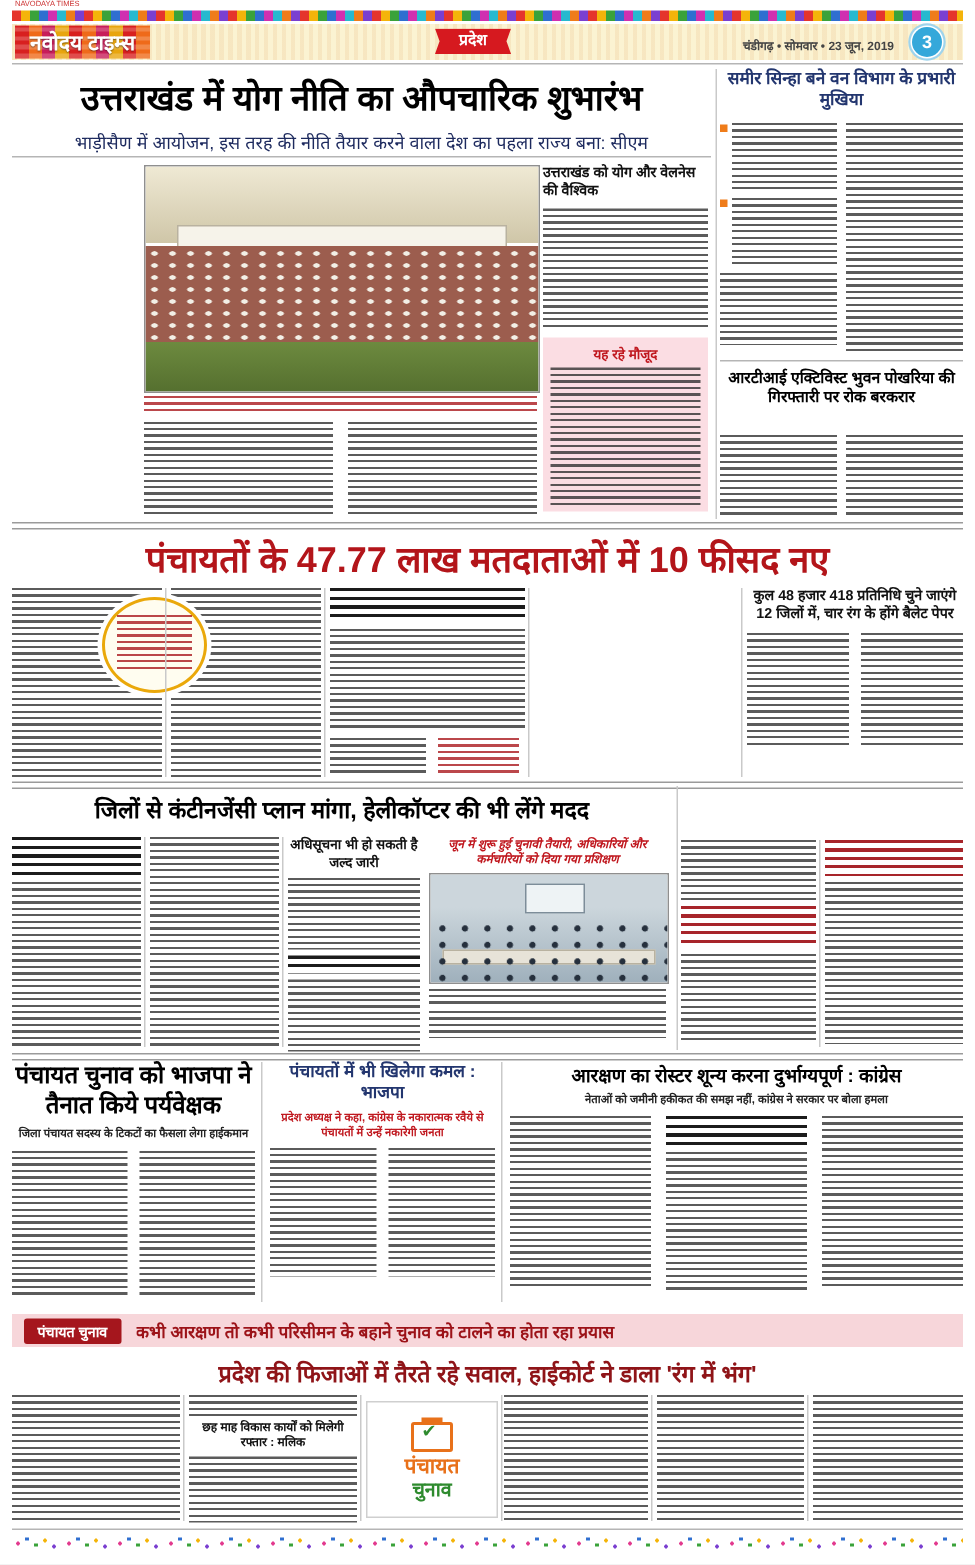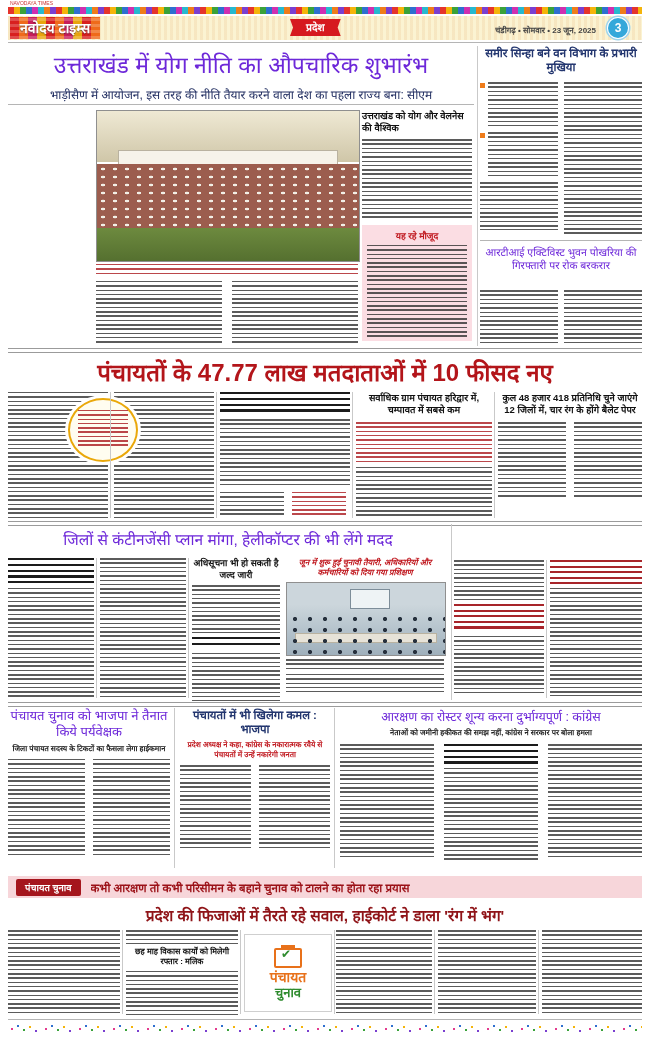--- a/index.html
+++ b/index.html
@@ -30,21 +30,21 @@
   .mastbar{background:#fbf3d2;background-image:repeating-linear-gradient(90deg,rgba(210,120,40,.10) 0 3px,transparent 3px 6px);}
   .logo{background:
       repeating-linear-gradient(0deg,rgba(255,255,255,.20) 0 3px,rgba(0,0,0,0) 3px 6px),
       repeating-linear-gradient(90deg,#d8201f 0 9px,#ef6a1a 9px 18px,#c81e5a 18px 27px,#e8a50e 27px 36px);
       color:#fff;font-weight:bold;text-shadow:0 1px 1px rgba(0,0,0,.45);}
   .ribbon{background:#d6191f;color:#fff;font-weight:bold;font-size:10.5px;line-height:17px;padding:0 16px;
       clip-path:polygon(0 0,100% 0,94% 50%,100% 100%,0 100%,6% 50%);}
   .pagecircle{width:20px;height:20px;border-radius:50%;background:#35a8da;color:#fff;font-size:12px;font-weight:bold;
       text-align:center;line-height:20px;box-shadow:0 0 0 1px #fff,0 0 0 2.5px #9fd4ec;}
 
-  .h-red{color:#6d28d9;font-weight:normal;}
+  .h-red{color:#000000;font-weight:bold;}
   .h-darkred{color:#b3151a;font-weight:bold;}
   .h-navy{color:#23366f;font-weight:bold;}
   .h-maroon{color:#8f1418;font-weight:bold;}
   .mh{font-weight:bold;line-height:1.3;}
 
   .photo{overflow:hidden;border:1px solid #8f8f8f;}
   .yoga-tent{position:absolute;top:0;left:0;right:0;height:34%;background:linear-gradient(180deg,#efe9d4,#cfc6a8);}
   .yoga-banner{position:absolute;top:26%;left:8%;right:8%;height:9%;background:#f6f3ea;border:1px solid #b9b2a0;}
   .yoga-crowd{position:absolute;top:35%;left:0;right:0;height:43%;background-color:#9c5d4e;
       background-image:radial-gradient(ellipse 3.5px 2.2px at 6px 5px,#f2efe6 60%,transparent 72%);background-size:12px 8px;}
@@ -75,21 +75,21 @@
 </head>
 <body>
 
 <div class="page">
 
   <div class="abs" style="left:10px;top:0;font-size:5px;color:#c33;">NAVODAYA TIMES</div>
   <div class="abs topstrip" style="left:8px;top:7px;width:634px;height:7px;"></div>
   <div class="abs mastbar" style="left:8px;top:16px;width:634px;height:24px;">
     <div class="abs logo" style="left:2px;top:1px;height:22px;padding:0 10px;font-size:14px;line-height:22px;">नवोदय टाइम्स</div>
     <div class="abs ribbon" style="left:282px;top:3px;">प्रदेश</div>
-    <div class="abs" style="right:46px;top:8px;font-size:8px;color:#444;font-weight:bold;">चंडीगढ़ • सोमवार • 23 जून, 2025</div>
+    <div class="abs" style="right:46px;top:8px;font-size:8px;color:#444;font-weight:bold;">चंडीगढ़ • सोमवार • 23 जून, 2019</div>
     <div class="abs pagecircle" style="right:14px;top:2px;">3</div>
   </div>
   <div class="hline" style="left:8px;top:42px;width:634px;"></div>
 
   <div class="abs h-red ctr nw" style="left:8px;top:48px;width:466px;font-size:23px;">उत्तराखंड में योग नीति का औपचारिक शुभारंभ</div>
   <div class="abs ctr nw" style="left:8px;top:86px;width:466px;font-size:12px;font-weight:normal;color:#1d2a5e;">भाड़ीसैण में आयोजन, इस तरह की नीति तैयार करने वाला देश का पहला राज्य बना: सीएम</div>
   <div class="hline" style="left:8px;top:104px;width:466px;"></div>
 
 
   <div class="abs photo" style="left:96px;top:110px;width:262px;height:150px;">
@@ -140,25 +140,20 @@
   <div class="abs ycircle" style="left:68px;top:398px;width:50px;height:40px;">
     <div class="gkr" style="height:38px;"></div>
   </div>
   <div class="abs" style="left:220px;top:392px;width:130px;">
     <div class="gkb" style="height:22px;"></div>
     <div class="gk" style="height:68px;margin-top:5px;"></div>
     <div style="display:flex;gap:8px;margin-top:5px;">
       <div class="gk" style="width:64px;height:26px;"></div>
       <div class="gkr" style="width:54px;height:26px;"></div>
     </div>
-  </div>
-  <div class="abs" style="left:356px;top:392px;width:136px;">
-    <div class="mh ctr" style="font-size:9.5px;color:#111;">सर्वाधिक ग्राम पंचायत हरिद्वार में, चम्पावत में सबसे कम</div>
-    <div class="gkr" style="height:40px;margin-top:5px;"></div>
-    <div class="gk" style="height:50px;margin-top:5px;"></div>
   </div>
   <div class="abs" style="left:498px;top:392px;width:144px;">
     <div class="mh ctr" style="font-size:9.5px;color:#111;">कुल 48 हजार 418 प्रतिनिधि चुने जाएंगे 12 जिलों में, चार रंग के होंगे बैलेट पेपर</div>
     <div style="display:flex;gap:8px;margin-top:5px;">
       <div class="gk" style="width:68px;height:76px;"></div>
       <div class="gk" style="width:68px;height:76px;"></div>
     </div>
   </div>
   <div class="vline" style="left:110px;top:392px;height:126px;"></div>
   <div class="vline" style="left:216px;top:392px;height:126px;"></div>
@@ -201,21 +196,21 @@
     <div class="gk" style="height:108px;margin-top:4px;"></div>
   </div>
   <div class="vline" style="left:96px;top:558px;height:140px;"></div>
   <div class="vline" style="left:188px;top:558px;height:140px;"></div>
   <div class="vline" style="left:451px;top:524px;height:176px;"></div>
   <div class="vline" style="left:546px;top:560px;height:138px;"></div>
 
   <div class="dbl" style="left:8px;top:702px;width:634px;"></div>
 
   <div class="abs" style="left:8px;top:708px;width:162px;">
-    <div class="h-red ctr" style="font-size:13px;line-height:1.25;">पंचायत चुनाव को भाजपा ने तैनात किये पर्यवेक्षक</div>
+    <div class="h-red ctr" style="font-size:16px;line-height:1.25;">पंचायत चुनाव को भाजपा ने तैनात किये पर्यवेक्षक</div>
     <div class="mh ctr" style="font-size:7.5px;color:#222;margin-top:3px;">जिला पंचायत सदस्य के टिकटों का फैसला लेगा हाईकमान</div>
     <div style="display:flex;gap:8px;margin-top:6px;">
       <div class="gk" style="width:77px;height:98px;"></div>
       <div class="gk" style="width:77px;height:98px;"></div>
     </div>
   </div>
   <div class="abs" style="left:180px;top:708px;width:150px;">
     <div class="h-navy ctr" style="font-size:11.5px;line-height:1.25;">पंचायतों में भी खिलेगा कमल : भाजपा</div>
     <div class="mh ctr" style="font-size:7.5px;color:#c0181f;margin-top:3px;">प्रदेश अध्यक्ष ने कहा, कांग्रेस के नकारात्मक रवैये से पंचायतों में उन्हें नकारेगी जनता</div>
     <div style="display:flex;gap:8px;margin-top:6px;">

